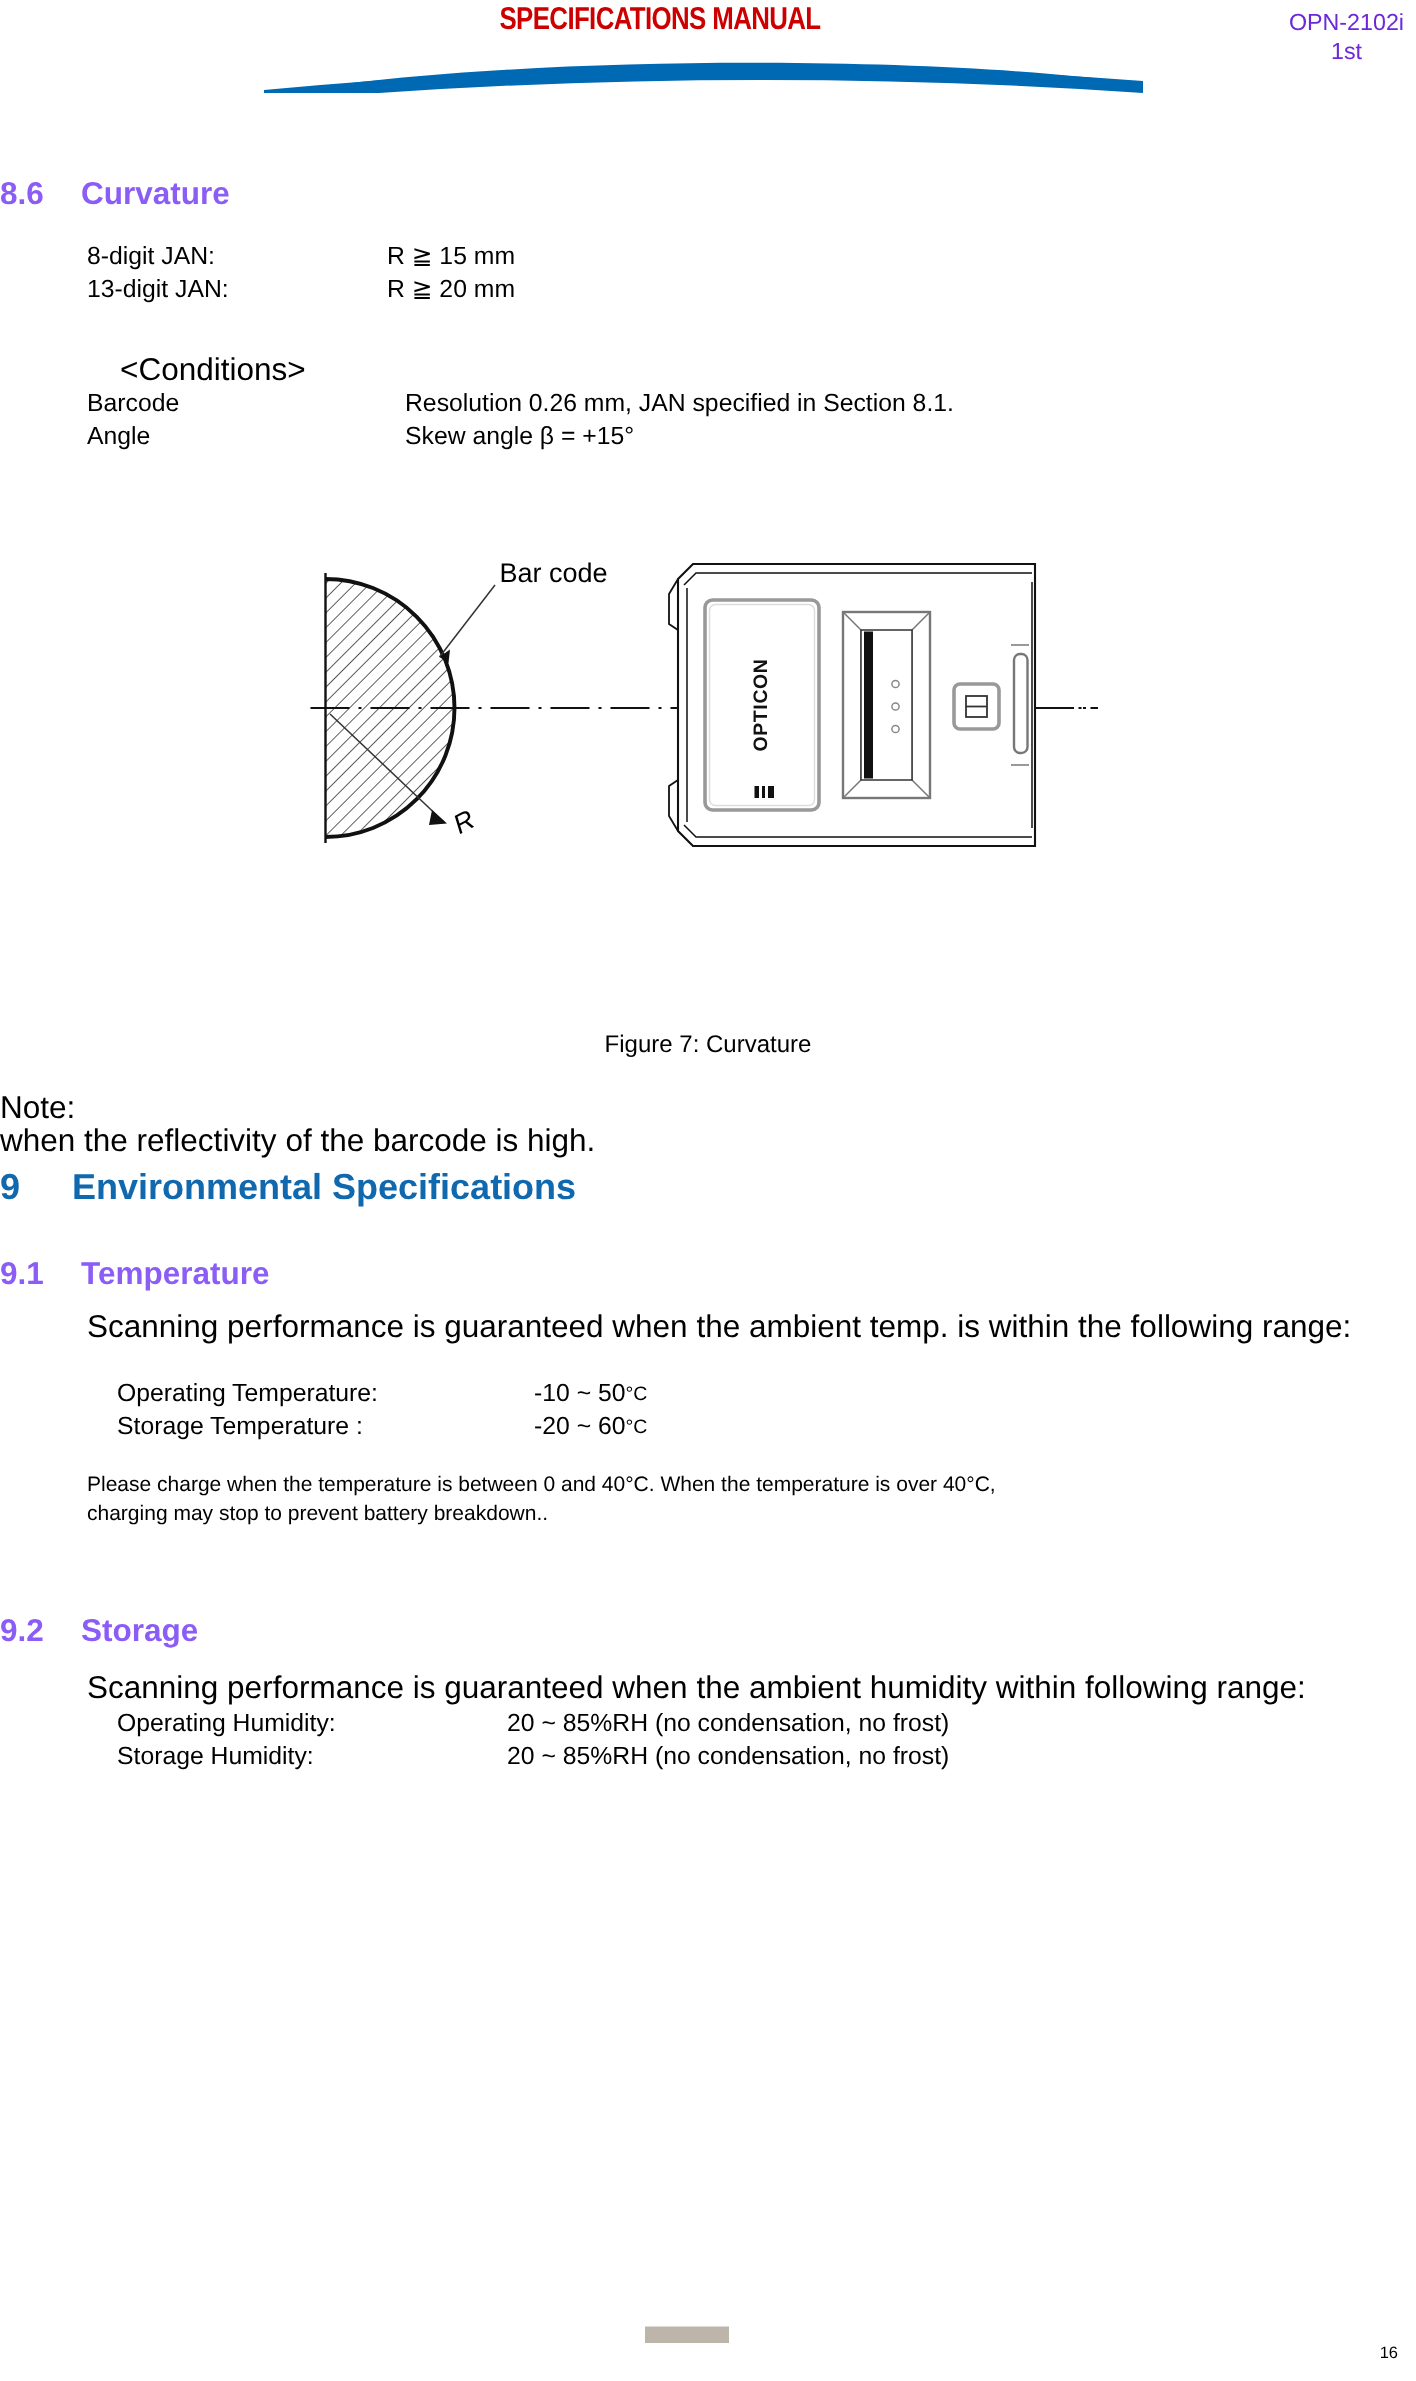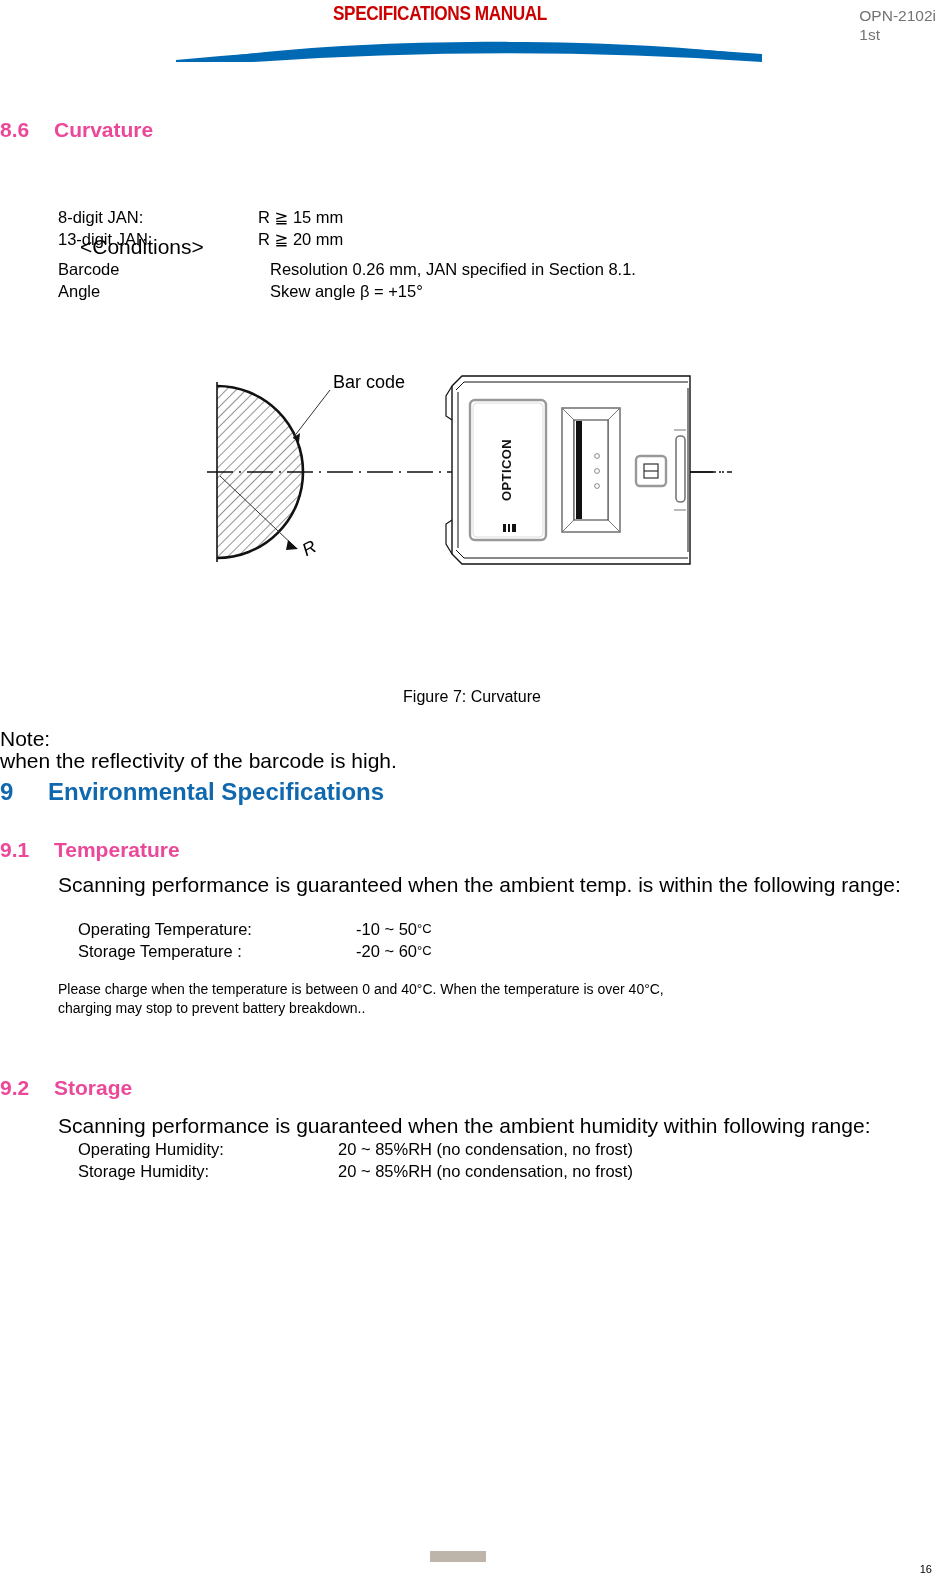--- a/index.html
+++ b/index.html
@@ -34,42 +34,42 @@
     font-size: 21px;
     letter-spacing: -0.5px;
     transform: scaleX(0.82);
     transform-origin: center top;
     white-space: nowrap;
   }
   .model-block {
     position: absolute;
     top: 6px;
     right: 8px;
-    text-align: left;
+    text-align: center;
     font-size: 15.5px;
     line-height: 19px;
-    color: #737373;
+    color: #6d28d9;
   }
   .swoosh-wrap {
     position: absolute;
     top: 26px;
     left: 0;
     width: 944px;
     height: 36px;
   }
 
   
   .content {
     position: absolute;
     top: 78px;
     left: 0;
     width: 944px;
   }
   .h2 {
-    color: #ec4899;
+    color: #8b5cf6;
     font-weight: bold;
     font-size: 21px;
     margin: 0;
     padding: 0;
     display: flex;
   }
   .h2 .num { width: 54px; flex: 0 0 54px; }
   .h1 {
     color: #1068AE;
     font-weight: bold;
@@ -158,21 +158,21 @@
 
 <div class="content">
 
   <div class="blk" style="left:0; top:40px; width:944px;">
     <div class="h2">
       <span class="num">8.6</span>
       <span>Curvature</span>
     </div>
   </div>
 
-  <div class="blk" style="left:58px; top:82px; width:800px;margin-top:46px;">
+  <div class="blk" style="left:58px; top:82px; width:800px;">
     <div class="row2">
       <span style="width:200px; flex:0 0 200px;">8-digit JAN:</span>
       <span>R ≧ 15 mm</span>
     </div>
     <div class="row2">
       <span style="width:200px; flex:0 0 200px;">13-digit JAN:</span>
       <span>R ≧ 20 mm</span>
     </div>
   </div>
 

